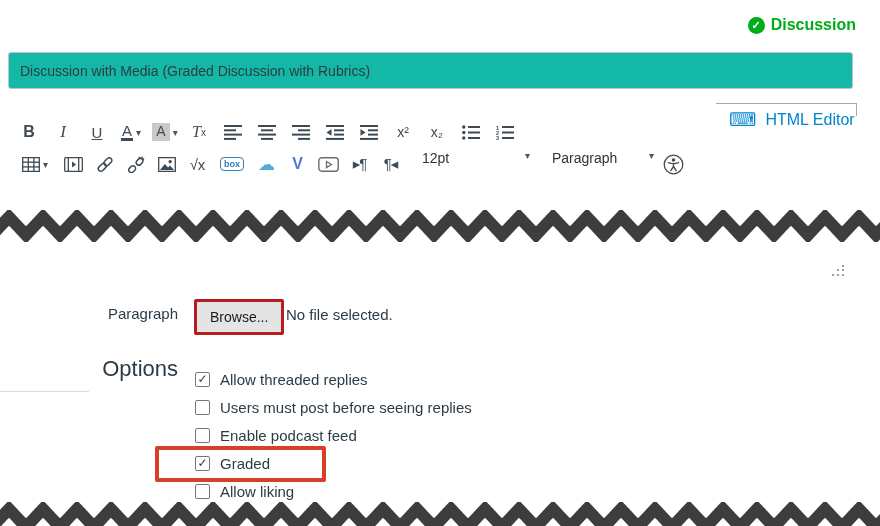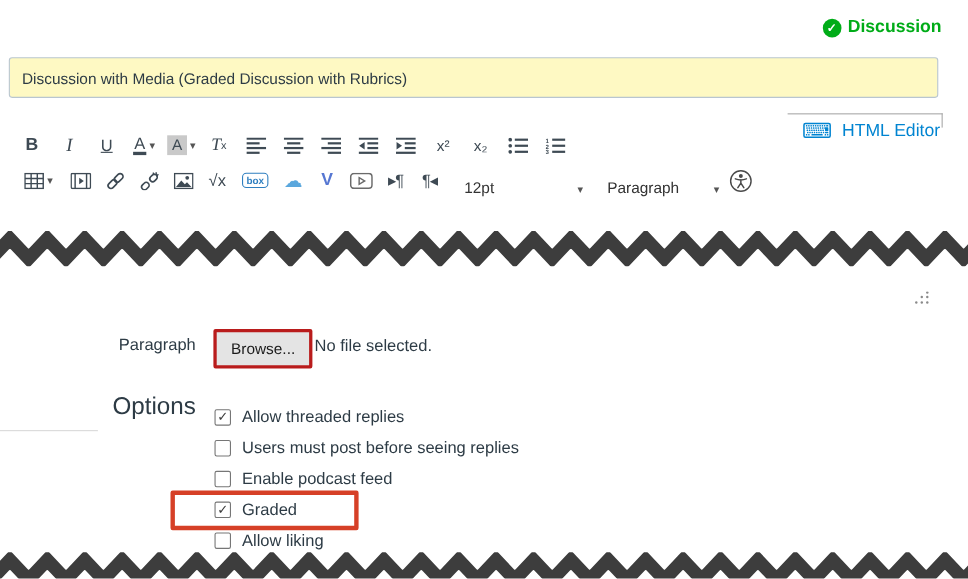--- a/index.html
+++ b/index.html
@@ -8,21 +8,21 @@
 
   
   .published{position:absolute;top:16px;right:24px;display:flex;align-items:center;gap:6px;
              color:#00AC18;font-weight:bold;font-size:16px;}
   .pub-icon{width:17px;height:17px;border-radius:50%;background:#00AC18;color:#fff;display:flex;
             align-items:center;justify-content:center;font-size:11px;font-weight:bold;}
 
   
   .title-input{position:absolute;top:52px;left:8px;width:845px;height:37px;box-sizing:border-box;
                border:1px solid #b9c6d0;border-radius:3px;padding:0 11px;font-size:14px;
-               color:#2D3B45;font-family:inherit;background:#fef9c3;outline:none;}
+               color:#2D3B45;font-family:inherit;background:#14b8a6;outline:none;}
 
   
   .corner-line{position:absolute;top:103px;left:716px;width:140px;height:12px;
                border-top:1px solid #a9a9a9;border-right:1px solid #a9a9a9;}
   .html-editor{position:absolute;top:110px;left:729px;display:flex;align-items:center;gap:9px;
                color:#0084D1;font-size:16px;cursor:pointer;}
   .kbd-icon{font-size:19px;line-height:1;}
 
   
   .tb-row{position:absolute;left:12px;display:flex;align-items:center;}
@@ -39,21 +39,21 @@
   .caret{font-size:10px;color:#555;margin-left:3px;}
   .clearfmt i{font-family:"Liberation Serif",serif;font-style:italic;font-size:16px;}
   .clearfmt sub{font-size:10px;}
   .supsub{font-size:14px;}
   .sqrtx{font-size:15px;}
   .box-logo{border:1.5px solid #2f7fc0;border-radius:4px;color:#2f7fc0;font-weight:bold;
             font-size:9px;padding:1px 3px;line-height:1.2;}
   .cloud-glyph{color:#5aa7dd;font-size:17px;}
   .v-glyph{color:#5677d2;font-weight:bold;font-size:16px;}
   .para-glyph{font-size:15px;letter-spacing:-1px;}
-  .dd{border:none;display:flex;align-items:flex-end;justify-content:space-between;cursor:pointer;
+  .dd{border:none;display:flex;align-items:flex-start;justify-content:space-between;cursor:pointer;
       color:#333;font-size:14px;height:28px;}
   .dd-size{width:108px;margin-left:12px;padding:0 4px;}
   .dd-para{width:102px;margin-left:14px;padding:0 4px;}
   svg.icn{display:block;}
   svg.icn *{vector-effect:non-scaling-stroke;}
 
   
   .editor-body{position:absolute;top:182px;left:8px;width:845px;height:50px;box-sizing:border-box;
                border:1px solid #c5ccd3;background:#fff;}
   .editor-text{position:absolute;top:10px;left:10px;font-size:15.5px;color:#222;width:790px;}

